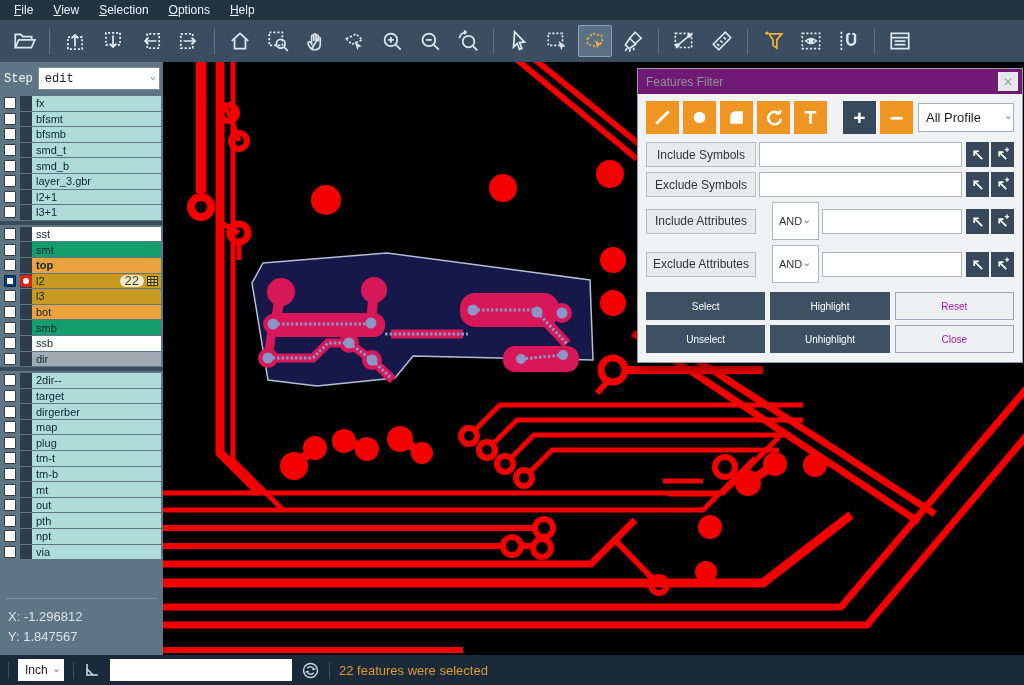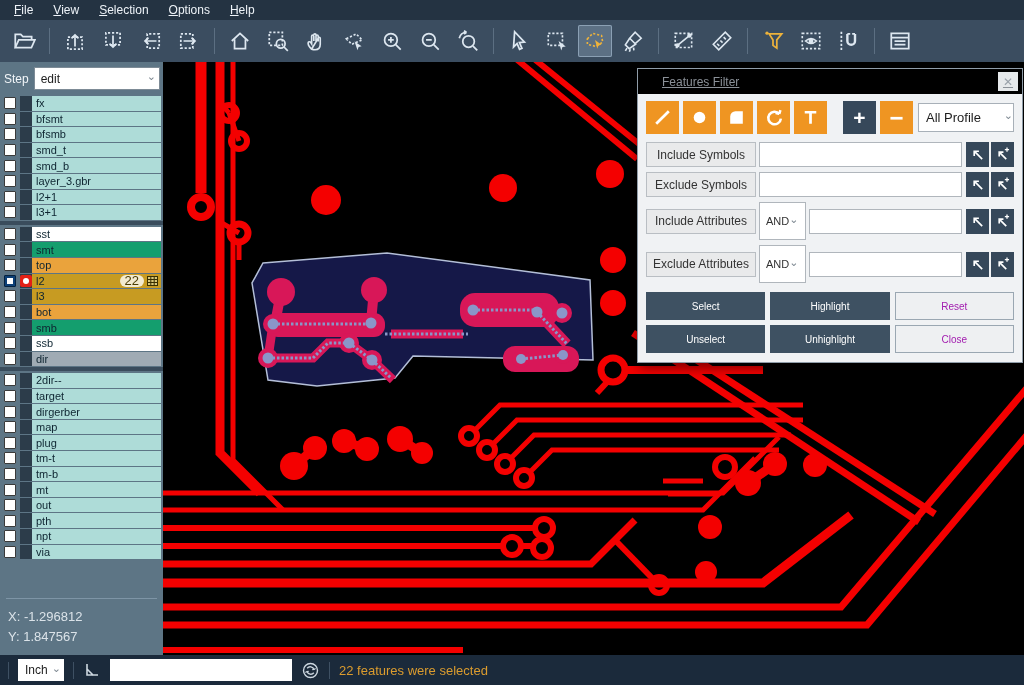--- a/index.html
+++ b/index.html
@@ -14,21 +14,21 @@
   .toolbar{height:42px;background:#3b4d60;display:flex;align-items:center;padding-left:5px;}
   .tbtn{width:34px;height:32px;display:flex;align-items:center;justify-content:center;
         color:#dde7f0;margin:0 2px;border-radius:2px;flex:0 0 auto;}
   .tbtn svg{width:24px;height:24px;}
   .tbtn.active{background:#5c7084;box-shadow:0 0 0 1px #8ba0b4 inset;color:#edb23b;}
   .tbtn.accent{color:#edb23b;}
   .tsep{width:1px;height:26px;background:#5c6f82;margin:0 6px;flex:0 0 auto;}
   
   .main{display:flex;height:593px;}
   .sidebar{width:163px;background:#5d7585;display:flex;flex-direction:column;flex:0 0 auto;}
-  .steprow{display:flex;align-items:center;gap:5px;padding:5px 3px 4px 4px;}
+  .steprow{display:flex;align-items:center;gap:5px;padding:5px 3px 4px 4px;font-family:Liberation Mono, monospace;}
   .steplabel{color:#f2f6f9;font-size:12px;}
   .stepselect{flex:1;height:21px;background:#fff;border:1px solid #7d8b96;display:flex;
               align-items:center;justify-content:space-between;padding:0 3px 0 6px;
               font-size:12px;color:#1c1c1c;}
   .chev{color:#7c8790;font-size:11px;line-height:1;transform:translateY(-2px);}
   .layers{flex:1;padding-top:2px;overflow:hidden;}
   .lrow{display:flex;height:14.6px;margin-bottom:1px;align-items:stretch;}
   .cbcell{width:20px;display:flex;align-items:center;justify-content:center;flex:0 0 auto;}
   .cb{width:10px;height:10px;background:#fff;border:1px solid #3a3a3a;border-radius:1px;}
   .cb.checked{background:#0c3f76;border-color:#06223f;position:relative;}
@@ -45,39 +45,39 @@
   .gridicon{display:flex;}
   .gsep{height:4px;background:#3a4c5c;margin:1px 0 2px 0;}
   .coords{padding:4px 8px 8px 8px;color:#dbe3e9;font-size:13px;line-height:1.55;}
   .coords .hr{height:1px;background:#7e95a6;margin:0 -2px 8px -2px;}
   
   .canvas{position:relative;width:861px;height:593px;background:#000;overflow:hidden;}
   .art{position:absolute;left:0;top:0;}
   
   .dialog{position:absolute;left:474px;top:6px;width:386px;background:#f0f2f4;
           border:1px solid #8f9ca8;box-shadow:2px 4px 12px rgba(0,0,0,.55);box-sizing:border-box;}
-  .dlg-title{height:25px;background:#000000;display:flex;align-items:center;
-             justify-content:space-between;padding:0 4px 0 24px;font-size:12px;color:#8b9198;text-decoration:underline;}
+  .dlg-title{height:25px;background:#701a75;display:flex;align-items:center;
+             justify-content:space-between;padding:0 4px 0 8px;font-size:12px;color:#8b9198;}
   .dlg-close{width:20px;height:19px;background:#e6e9eb;color:#9aa2aa;display:flex;
              align-items:center;justify-content:center;font-size:12px;}
   .dlg-body{padding:7px 8px 9px 8px;}
   .toolrow{display:flex;align-items:center;margin-bottom:8px;}
   .obtn,.nbtn{width:33px;height:33px;border:none;display:flex;align-items:center;
               justify-content:center;margin-right:4px;padding:0;flex:0 0 auto;}
   .obtn{background:#ef9522;color:#fff;}
   .nbtn{background:#36485a;color:#fff;font-size:21px;font-weight:bold;margin-left:12px;}
   .obtn.minus{font-size:24px;font-weight:bold;}
   .obtn svg{width:21px;height:21px;}
   .profile{margin-left:auto;width:96px;height:29px;background:#fff;border:1px solid #a8b0b8;
            display:flex;align-items:center;justify-content:space-between;
            padding:0 0 0 7px;font-size:13px;color:#1c1c1c;box-sizing:border-box;}
   .frow{display:flex;align-items:center;margin-bottom:5px;}
   .flabel{width:110px;height:25px;background:#e9eaeb;border:1px solid #b9bec3;font-size:12px;
           color:#333;display:flex;align-items:center;justify-content:center;box-sizing:border-box;flex:0 0 auto;}
-  .fop{width:47px;height:38px;background:#fff;border:1px solid #b0b6bc;margin-left:3px;
+  .fop{width:47px;height:38px;background:#fff;border:1px solid #b0b6bc;margin-left:16px;
        display:flex;align-items:center;justify-content:space-between;font-size:11px;
        padding:0 8px 0 6px;color:#333;box-sizing:border-box;flex:0 0 auto;}
   .finput{flex:1;height:25px;background:#fff;border:1px solid #b0b6bc;margin:0 2px 0 3px;
           box-sizing:border-box;font:inherit;font-size:12px;padding:0 4px;min-width:0;}
   .fbtn{width:23px;height:25px;background:#36485a;border:none;color:#fff;display:flex;
         align-items:center;justify-content:center;margin-left:2px;padding:0;flex:0 0 auto;}
   .fbtn svg{width:15px;height:15px;}
   .actions{display:grid;grid-template-columns:1fr 1fr 1fr;gap:5px;margin-top:9px;}
   .abtn{height:28px;font-size:10px;display:flex;align-items:center;justify-content:center;
         border:1px solid transparent;font-family:inherit;}
@@ -361,21 +361,21 @@
             <div class="gut"></div>
             <div class="plate" style="background: rgb(20, 158, 110);">
               <span class="lname">smt</span>
             </div>
           </div>
           <div class="lrow">
             <div class="cbcell">
               <span class="cb"></span>
             </div>
             <div class="gut"></div>
-            <div class="plate" style="background: rgb(234, 163, 60);">
+            <div class="plate" style="background: rgb(234, 163, 60); font-weight: bold;">
               <span class="lname">top</span>
             </div>
           </div>
           <div class="lrow">
             <div class="cbcell">
               <span class="cb checked"></span>
             </div>
             <div class="gut">
               <span class="adot"></span>
             </div>

